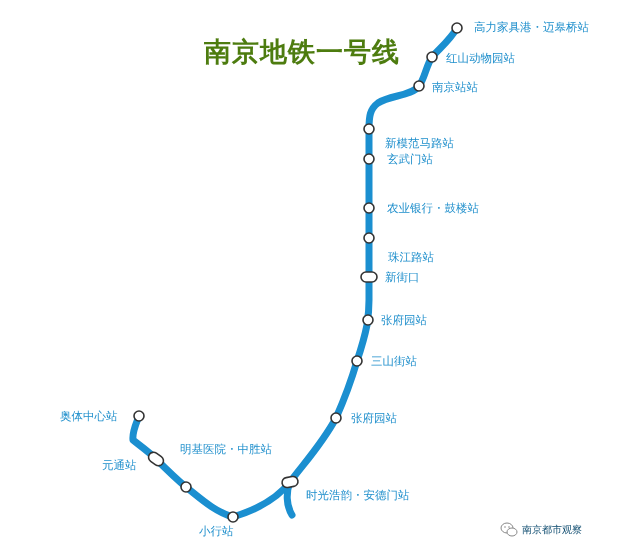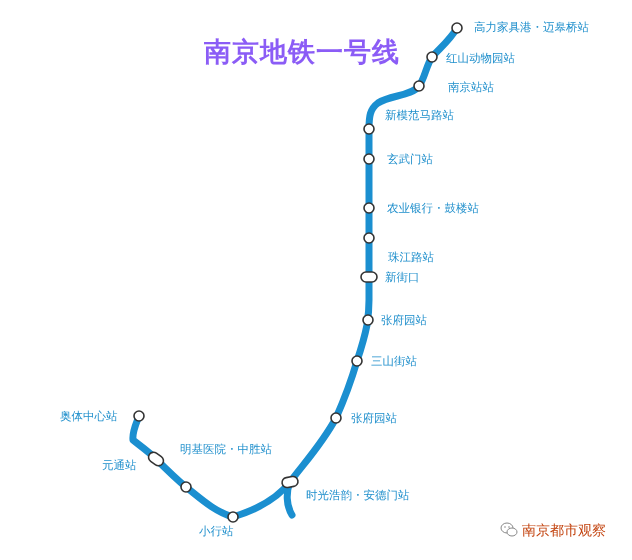--- a/index.html
+++ b/index.html
@@ -3,31 +3,31 @@
 <meta charset="utf-8">
 <style>
   html, body { margin: 0; padding: 0; }
   body {
     width: 632px; height: 560px; background: #ffffff; position: relative; overflow: hidden;
     font-family: "DejaVu Sans", "Liberation Sans", sans-serif;
   }
   .map { position: absolute; left: 0; top: 0; width: 632px; height: 560px; }
   .title {
     position: absolute; left: 204px; top: 34px;
-    font-size: 27px; font-weight: bold; color: #8b5cf6; letter-spacing: 1px;
+    font-size: 27px; font-weight: bold; color: #4d7c0f; letter-spacing: 1px;
     font-family: Liberation Serif, serif;
     text-align: right;
   }
   .label {
     position: absolute; font-size: 11.5px; color: #1f8fcc; white-space: nowrap;
     font-family: "DejaVu Sans", sans-serif;
   }
   .watermark {
-    position: absolute; left: 500px; top: 522px; display: flex; gap: 4px;
-    color: #c2410c; font-size: 14px; font-family: "DejaVu Sans", sans-serif;
+    position: absolute; left: 500px; top: 522px; display: flex; align-items: center; gap: 4px;
+    color: #0c4a6e; font-size: 10px; font-family: "DejaVu Sans", sans-serif;
   }
   .wm-icon { width: 18px; height: 16px; }
 </style>
 </head>
 <body>
 
 <svg class="map" viewBox="0 0 632 560" xmlns="http://www.w3.org/2000/svg">
 
   <path d="M457,28 C450,40 440,48 432,57 C426,66 425,78 419,86 C412,96 390,95 378,103 C370,109 369,116 369,129 L369,300 C369,312 368,318 367,325 C364,340 360,352 357,361 C350,385 344,400 336,418 C322,444 305,462 290,482 C280,495 262,508 233,517 C215,512 200,498 186,487 C175,478 165,468 156,459 C148,451 139,445 133,440 C132,432 136,424 139,416" fill="none" stroke="#1b8fd0" stroke-width="7" stroke-linecap="round" stroke-linejoin="round"></path>
 
@@ -50,22 +50,22 @@
     <circle cx="233" cy="517" r="5"></circle>
     <rect x="148" y="454" width="16" height="10" rx="5" transform="rotate(35 156 459)"></rect>
     <circle cx="139" cy="416" r="5"></circle>
   </g>
 </svg>
 
 <div class="title">南京地铁一号线</div>
 
 <div class="label" style="left:474px; top:20px;">高力家具港・迈皋桥站</div>
 <div class="label" style="left:446px; top:51px;">红山动物园站</div>
-<div class="label" style="left:432px; top:80px;margin-left:16px;">南京站站</div>
-<div class="label" style="left:385px; top:108px;">新模范马路站</div>
+<div class="label" style="left:432px; top:80px;">南京站站</div>
+<div class="label" style="left:385px; top:136px;">新模范马路站</div>
 <div class="label" style="left:387px; top:152px;">玄武门站</div>
 <div class="label" style="left:387px; top:201px;">农业银行・鼓楼站</div>
 <div class="label" style="left:388px; top:231px;margin-top:19px;">珠江路站</div>
 <div class="label" style="left:385px; top:270px;">新街口</div>
 <div class="label" style="left:381px; top:313px;">张府园站</div>
 <div class="label" style="left:371px; top:354px;">三山街站</div>
 <div class="label" style="left:351px; top:411px;">张府园站</div>
 <div class="label" style="left:306px; top:488px;text-align:center;">时光浩韵・安德门站</div>
 <div class="label" style="left:180px; top:442px;">明基医院・中胜站</div>
 <div class="label" style="left:199px; top:524px;">小行站</div>

